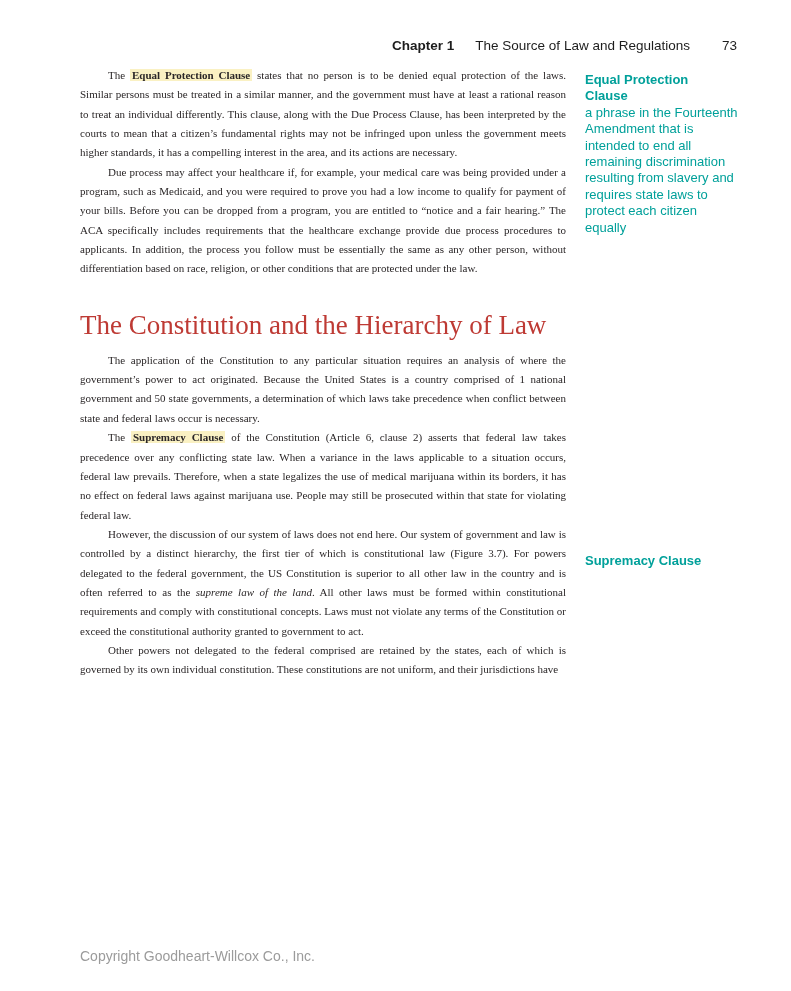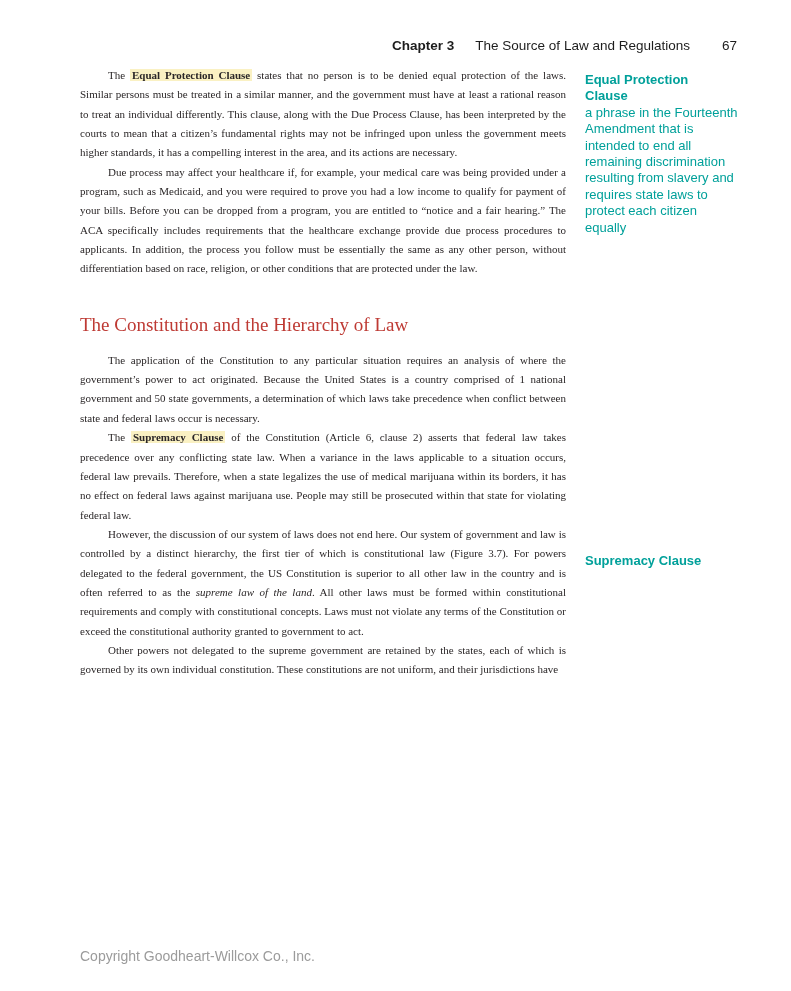--- a/index.html
+++ b/index.html
@@ -49,21 +49,21 @@
   }
   .para span, .para em{text-indent:0;}
   .term{
     font-weight:bold;
     background:var(--highlight);
     padding:0 2px;
   }
   .section-heading{
     font-family:"Liberation Serif", serif;
     font-weight:normal;
-    font-size:19px;
+    font-size:27px;
     line-height:26px;
     color:var(--red);
     margin:33px 0 13px 0;
     text-indent:0;
   }
   
   .margin-def{
     position:absolute;
     left:585px;
     width:156px;
@@ -90,31 +90,31 @@
     font-size:14px;
     color:var(--footer-gray);
   }
 </style>
 </head>
 <body>
 
 <div class="page">
 
   <div class="running-head">
-    <span class="chapter-label">Chapter 3</span><span class="chapter-title">The Source of Law and Regulations</span><span class="folio">67</span>
+    <span class="chapter-label">Chapter 1</span><span class="chapter-title">The Source of Law and Regulations</span><span class="folio">73</span>
   </div>
 
   <div class="main-col">
       <p class="para"><span>The </span><span class="term">Equal Protection Clause</span><span> states that no person is to be denied equal protection of the laws. Similar persons must be treated in a similar manner, and the government must have at least a rational reason to treat an individual differently. This clause, along with the Due Process Clause, has been interpreted by the courts to mean that a citizen’s fundamental rights may not be infringed upon unless the government meets higher standards, it has a compelling interest in the area, and its actions are necessary.</span></p>
       <p class="para"><span>Due process may affect your healthcare if, for example, your medical care was being provided under a program, such as Medicaid, and you were required to prove you had a low income to qualify for payment of your bills. Before you can be dropped from a program, you are entitled to “notice and a fair hearing.” The ACA specifically includes requirements that the healthcare exchange provide due process procedures to applicants. In addition, the process you follow must be essentially the same as any other person, without differentiation based on race, religion, or other conditions that are protected under the law.</span></p>
       <h2 class="section-heading">The Constitution and the Hierarchy of Law</h2>
       <p class="para"><span>The application of the Constitution to any particular situation requires an analysis of where the government’s power to act originated. Because the United States is a country comprised of 1 national government and 50 state governments, a determination of which laws take precedence when conflict between state and federal laws occur is necessary.</span></p>
       <p class="para"><span>The </span><span class="term">Supremacy Clause</span><span> of the Constitution (Article 6, clause 2) asserts that federal law takes precedence over any conflicting state law. When a variance in the laws applicable to a situation occurs, federal law prevails. Therefore, when a state legalizes the use of medical marijuana within its borders, it has no effect on federal laws against marijuana use. People may still be prosecuted within that state for violating federal law.</span></p>
       <p class="para"><span>However, the discussion of our system of laws does not end here. Our system of government and law is controlled by a distinct hierarchy, the first tier of which is constitutional law (Figure 3.7). For powers delegated to the federal government, the US Constitution is superior to all other law in the country and is often referred to as the </span><em>supreme law of the land</em><span>. All other laws must be formed within constitutional requirements and comply with constitutional concepts. Laws must not violate any terms of the Constitution or exceed the constitutional authority granted to government to act.</span></p>
-      <p class="para"><span>Other powers not delegated to the supreme government are retained by the states, each of which is governed by its own individual constitution. These constitutions are not uniform, and their jurisdictions have</span></p>
+      <p class="para"><span>Other powers not delegated to the federal comprised are retained by the states, each of which is governed by its own individual constitution. These constitutions are not uniform, and their jurisdictions have</span></p>
     </div>
 
   <div class="margin-def margin-def-1">
     <div class="def-term">Equal Protection Clause</div>
     <div class="def-text">a phrase in the Fourteenth Amendment that is intended to end all remaining discrimination resulting from slavery and requires state laws to protect each citizen equally</div>
   </div>
 
   <div class="margin-def margin-def-2">
     <div class="def-term">Supremacy Clause</div>
   </div>

